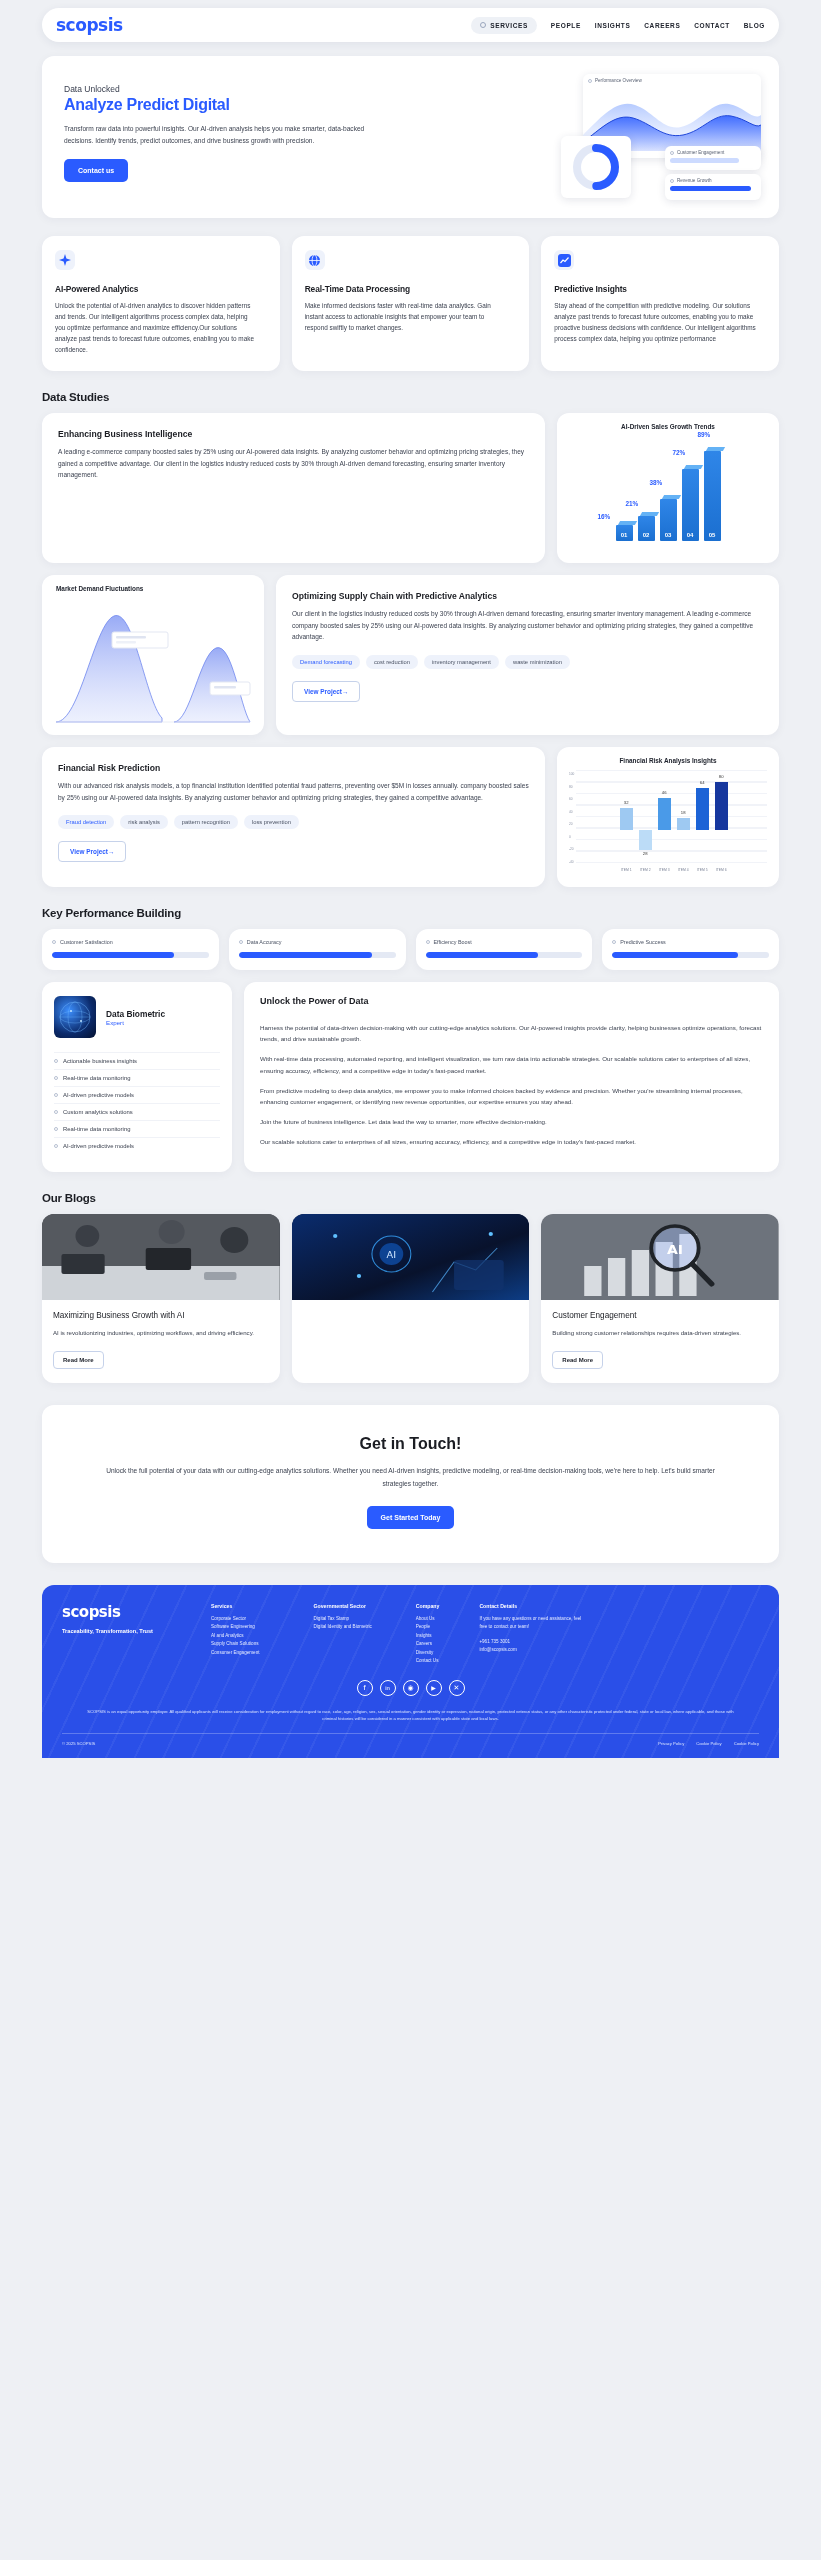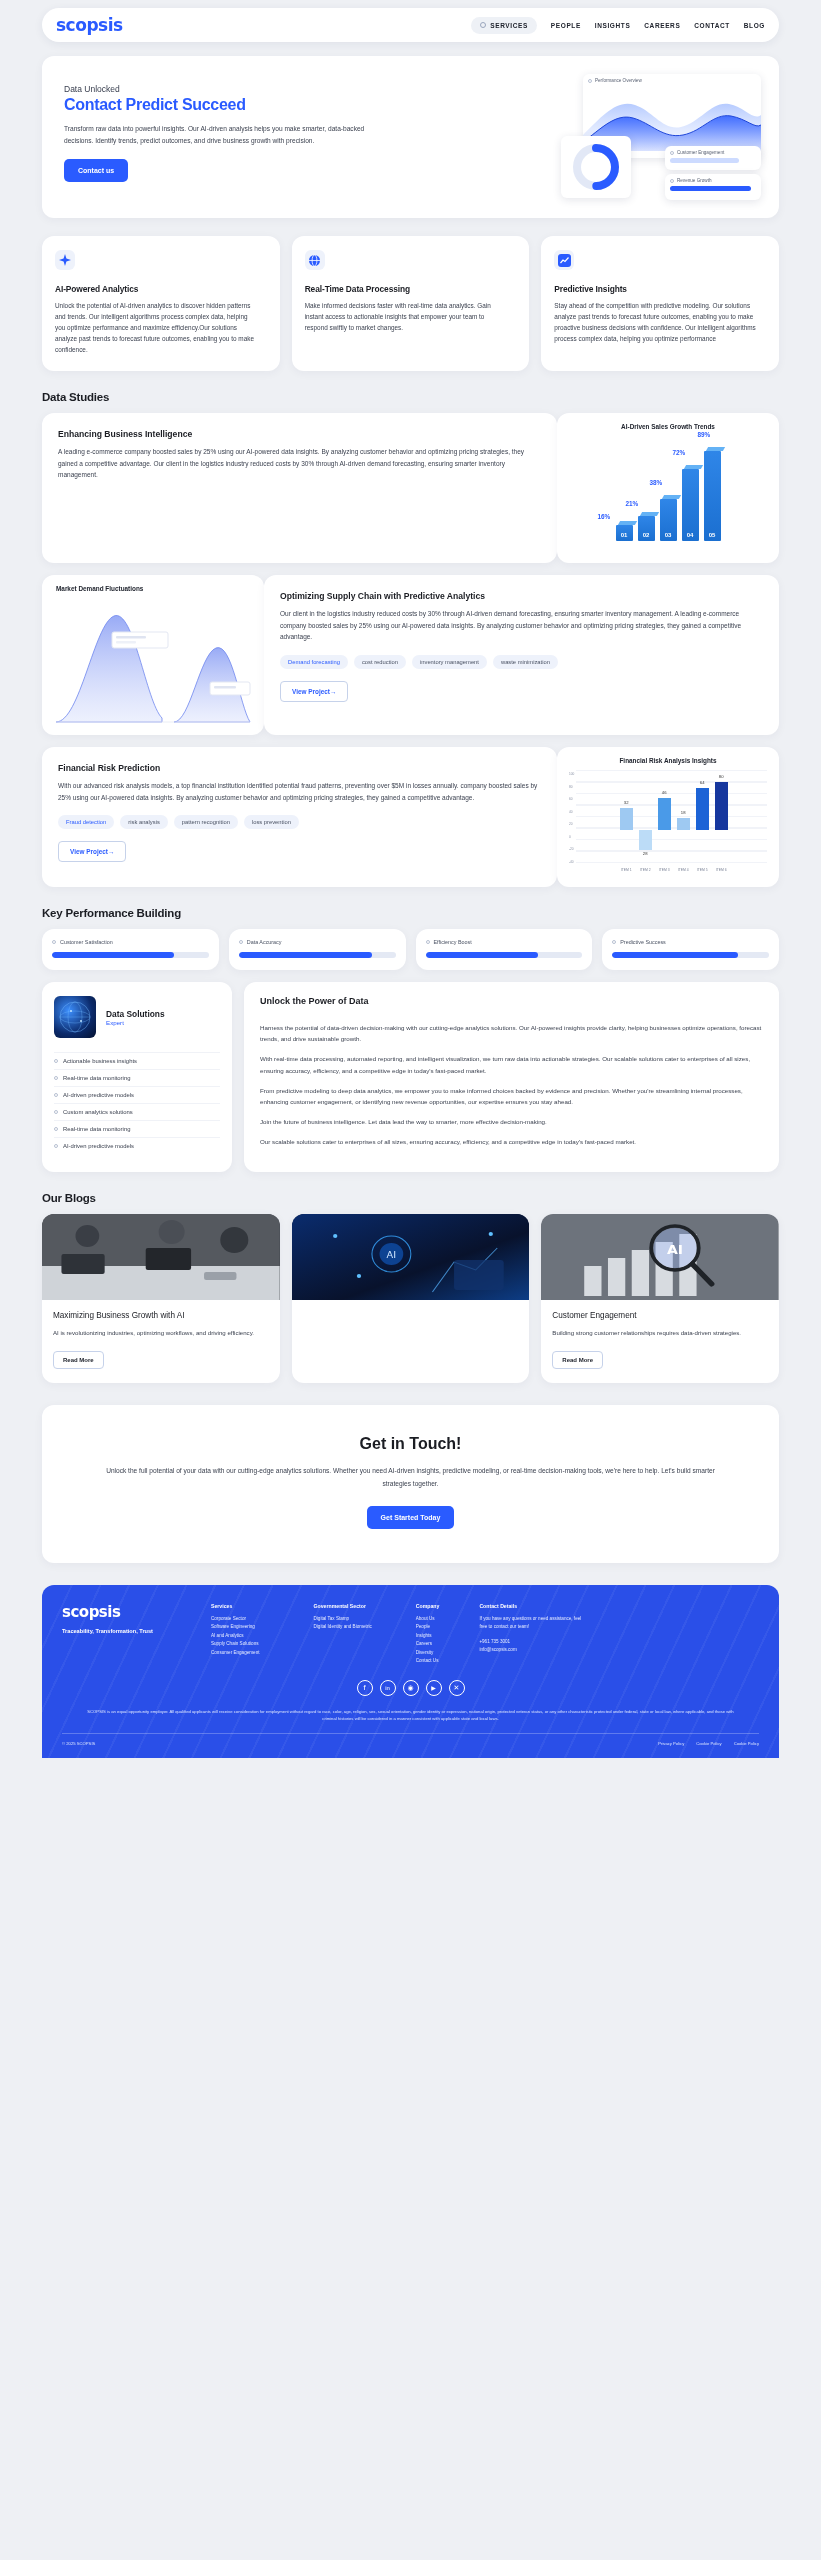--- a/index.html
+++ b/index.html
@@ -54,21 +54,21 @@
   .features { display:flex; gap:12px; margin:18px 42px 0 42px; }
   .fcard { flex:1; padding:14px 22px 16px 13px; }
   .ficon { width:20px;height:20px;border-radius:6px;background:#eef2fb;display:flex;align-items:center;justify-content:center;margin-bottom:14px;}
   .fh { font-size:8.4px; font-weight:bold; margin-bottom:6px; letter-spacing:-.1px;}
   .fp { font-size:6.4px; line-height:1.72; color:#3c4250; }
 
   
   .sect-title { font-size:11.5px; font-weight:bold; margin:20px 0 10px 42px; letter-spacing:-.2px;}
 
   
-  .cs { display:flex; margin:0 42px 12px 42px;justify-content:center; }
+  .cs { display:flex; gap:12px; margin:0 42px 12px 42px;justify-content:center; }
   .cs-txt { padding:16px 16px 18px 16px; }
   .cs-h { font-size:8.6px; font-weight:bold; margin-bottom:7px; }
   .cs-p { font-size:6.5px; line-height:1.8; color:#3c4250; }
   .tags { display:flex; flex-wrap:wrap; gap:6px; margin-top:12px; }
   .tag { background:#eef2fb; color:#2a5bff; font-size:5.8px; padding:4px 8px; border-radius:10px; }
   .tag.grey { color:#4a5263; }
   .btn-outline { margin-top:12px; display:inline-block; border:1px solid #c6d2ea; background:#fff; color:#2a5bff;
      font-size:6.4px; font-weight:bold; padding:6px 11px; border-radius:4px; cursor:pointer;}
   .chart-card { padding:10px 8px; display:flex; flex-direction:column; }
   .chart-title { font-size:6.4px; font-weight:bold; text-align:center; color:#20242e; margin-bottom:6px;}
@@ -161,21 +161,21 @@
         <div class="navitem">CAREERS</div>
         <div class="navitem">CONTACT</div>
         <div class="navitem">BLOG</div>
       </div>
     </div>
   </div>
 
   <div class="card hero">
     <div class="hero-l">
       <div class="eyebrow">Data Unlocked</div>
-      <div class="hero-h1">Contact Predict Succeed</div>
+      <div class="hero-h1">Analyze Predict Digital</div>
       <div class="hero-p">Transform raw data into powerful insights. Our AI-driven analysis helps you make smarter, data-backed decisions. Identify trends, predict outcomes, and drive business growth with precision.</div>
       <button class="btn-primary">Contact us</button>
     </div>
     <div class="hero-r">
 
       <div class="panel p-main">
         <div class="panel-label">
           <span class="dotc"></span>
           <span>Performance Overview</span>
         </div>
@@ -452,21 +452,21 @@
           <svg width="42" height="42" viewBox="0 0 42 42">
             <circle cx="21" cy="21" r="15" fill="none" stroke="#6fb6ff" stroke-width=".6" opacity=".8"></circle>
             <ellipse cx="21" cy="21" rx="7" ry="15" fill="none" stroke="#6fb6ff" stroke-width=".5" opacity=".7"></ellipse>
             <ellipse cx="21" cy="21" rx="15" ry="6" fill="none" stroke="#6fb6ff" stroke-width=".5" opacity=".7"></ellipse>
             <line x1="6" y1="21" x2="36" y2="21" stroke="#6fb6ff" stroke-width=".5" opacity=".7"></line>
             <circle cx="17" cy="15" r="1" fill="#bfe3ff"></circle>
               <circle cx="27" cy="25" r="1" fill="#bfe3ff"></circle>
           </svg>
         </div>
         <div>
-          <div class="pod-name">Data Solutions</div>
+          <div class="pod-name">Data Biometric</div>
           <div class="pod-role">Expert</div>
         </div>
       </div>
       <div class="pod-li">
           <span class="dotc"></span>
           <span>Actionable business insights</span>
         </div>
       <div class="pod-li">
           <span class="dotc"></span>
           <span>Real-time data monitoring</span>

